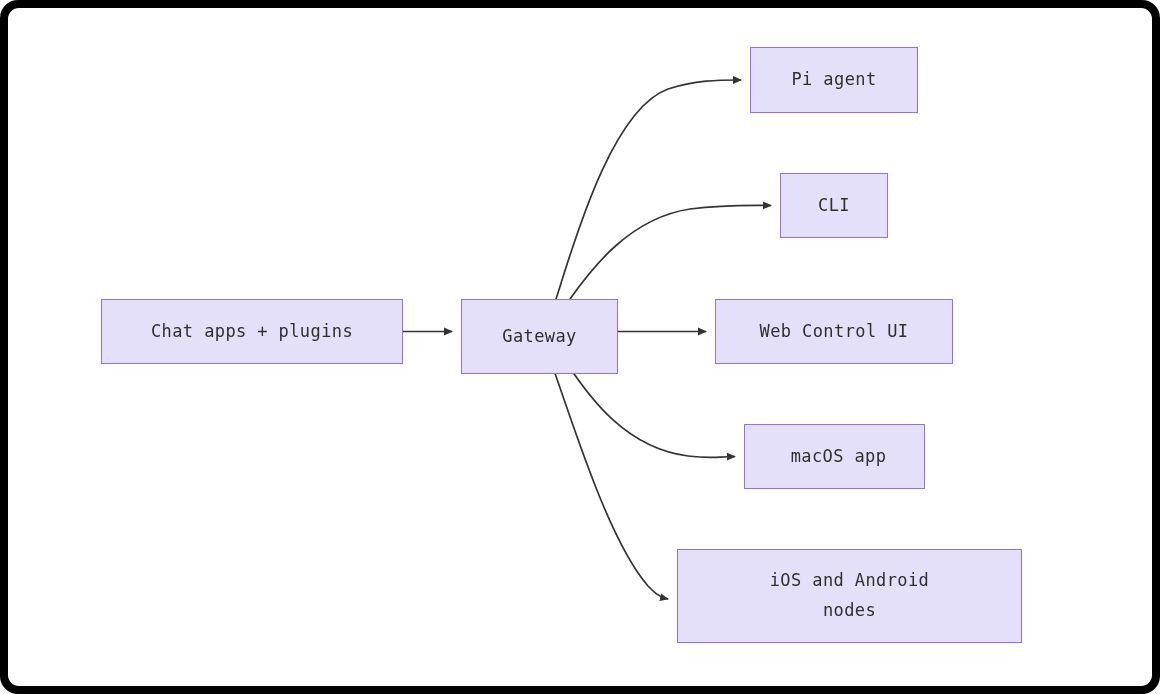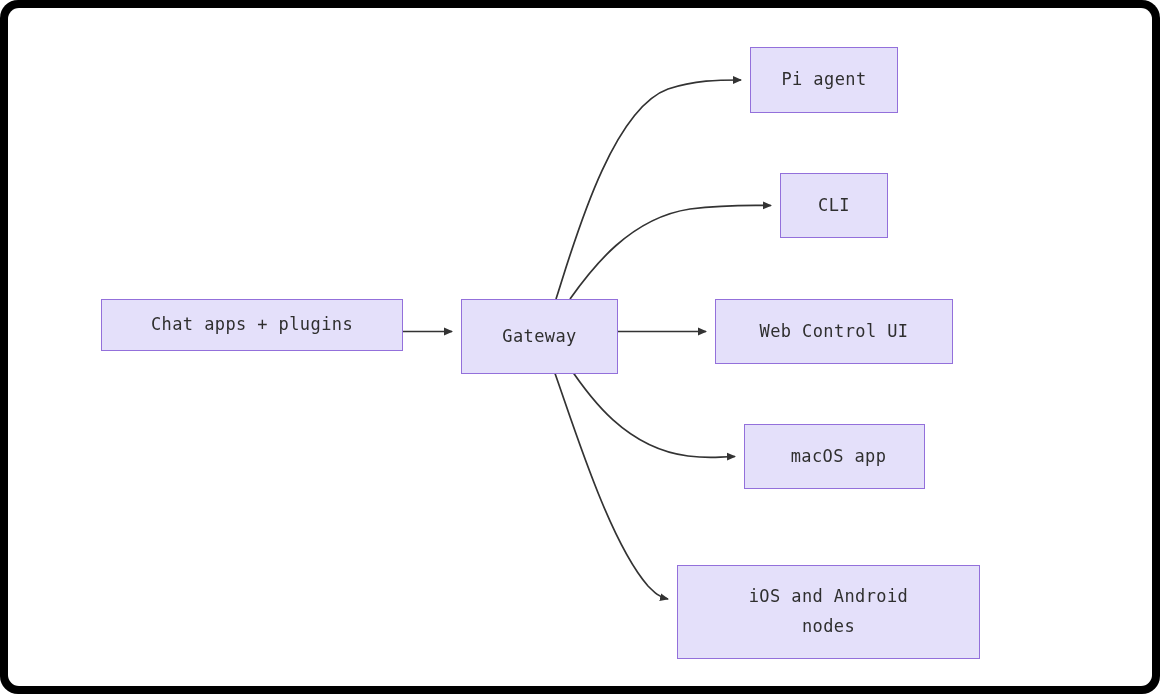--- a/index.html
+++ b/index.html
@@ -94,30 +94,30 @@
 
         <path class="edge-path" d="M570,299 C592,268 630,218 690,209 C722,205 746,205 771,205.5" marker-end="url(#arrow)"></path>
 
         <path class="edge-path" d="M618,331.5 L706,331.5" marker-end="url(#arrow)"></path>
 
         <path class="edge-path" d="M568,365 C590,398 626,448 688,456 C712,459 714,457 735,456.5" marker-end="url(#arrow)"></path>
 
         <path class="edge-path" d="M552,365 C572,420 608,540 648,586 C655,593 659,597 668,599" marker-end="url(#arrow)"></path>
       </svg>
 
-      <div class="node" style="left:101px; top:299px; width:302px; height:52px;">Chat apps + plugins</div>
+      <div class="node" style="left:101px; top:299px; width:302px; height:65px;">Chat apps + plugins</div>
 
       <div class="node" style="left:461px; top:299px; width:157px; height:75px;">Gateway</div>
 
-      <div class="node" style="left:750px; top:47px; width:148px; height:66px;">Pi agent</div>
+      <div class="node" style="left:750px; top:47px; width:168px; height:66px;">Pi agent</div>
 
       <div class="node" style="left:780px; top:173px; width:108px; height:65px;">CLI</div>
 
       <div class="node" style="left:715px; top:299px; width:238px; height:65px;">Web Control UI</div>
 
       <div class="node" style="left:744px; top:424px; width:181px; height:65px;padding-left:8px;">macOS app</div>
 
-      <div class="node" style="left:677px; top:549px; width:303px; height:94px;margin-top:16px;">iOS and Android
+      <div class="node" style="left:677px; top:549px; width:345px; height:94px;">iOS and Android
 nodes</div>
 
     </div>
   </div>
 </div>
 
 </body></html>

